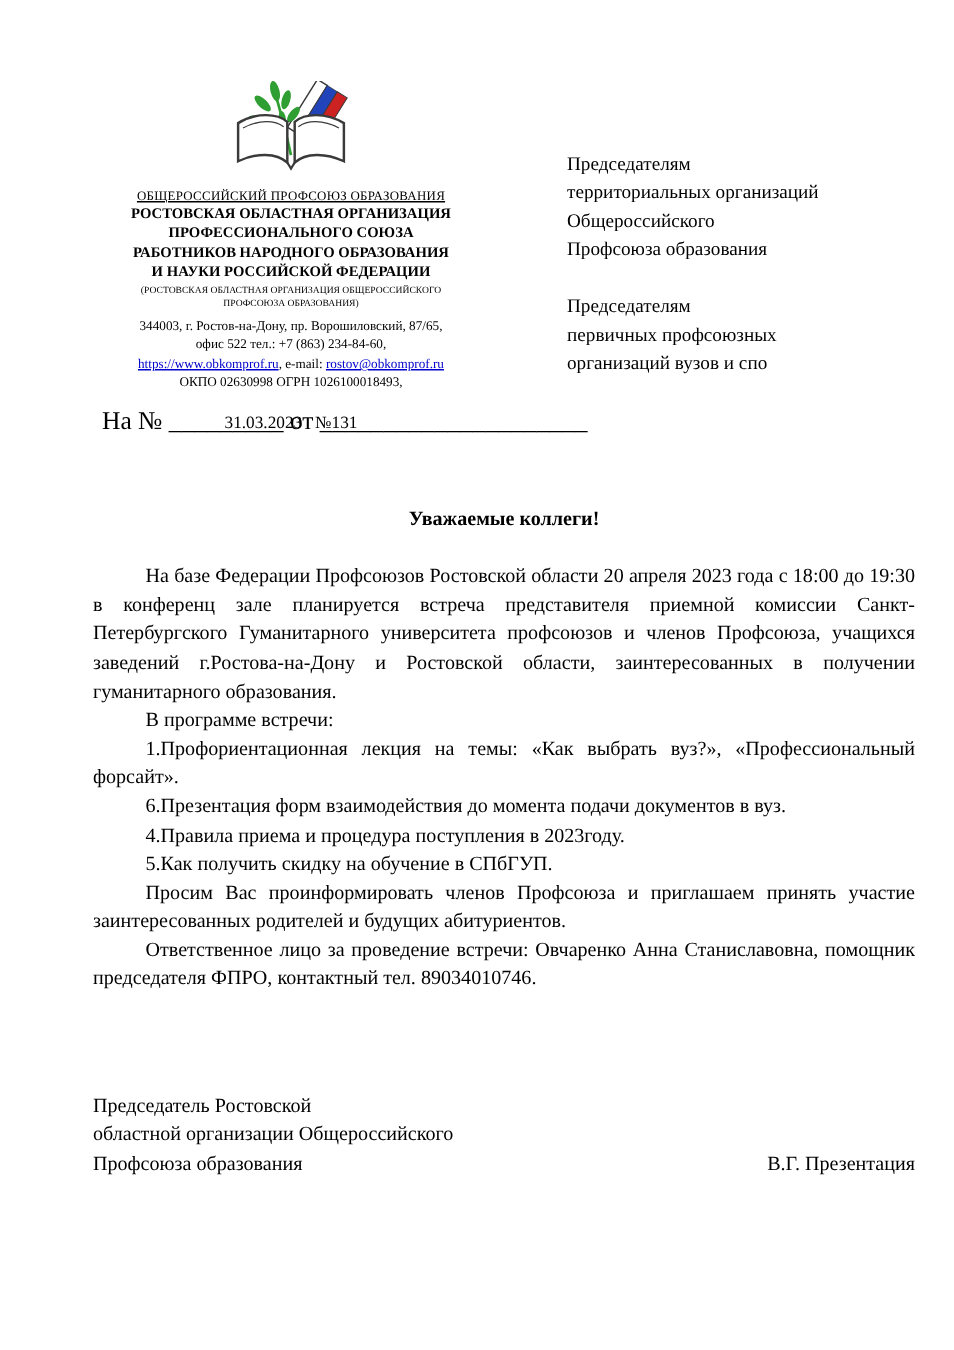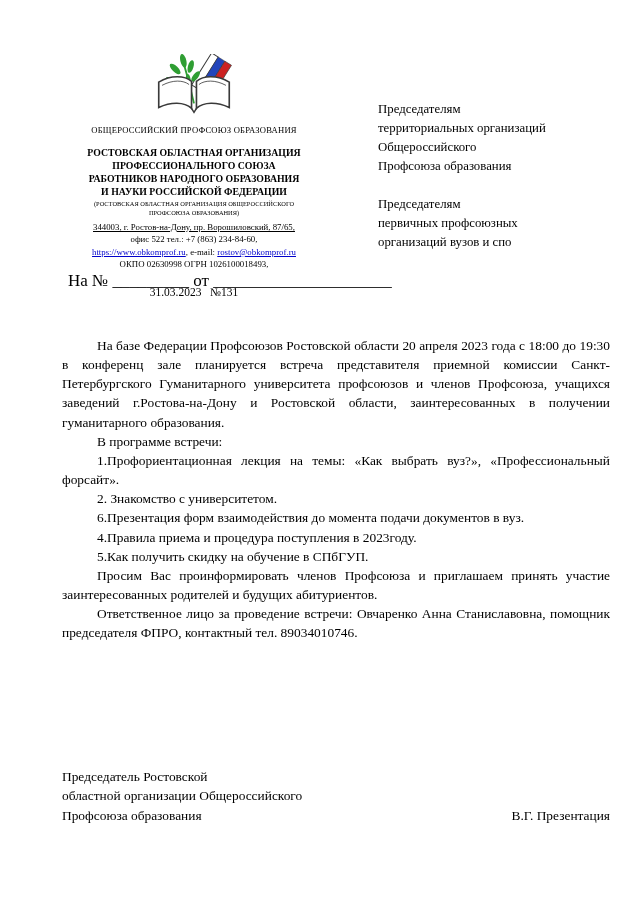--- a/index.html
+++ b/index.html
@@ -15,25 +15,25 @@
 
   
   .left-col {
     position: absolute;
     left: 46px;
     top: 54px;
     width: 296px;
     text-align: center;
   }
   .logo { display: block; margin: 0 auto 5px auto; }
-  .org-line1 { font-size: 8.6px; letter-spacing: 0.2px; margin-bottom: 12px; }
+  .org-line1 { font-size: 8.6px; letter-spacing: 0.2px; margin-bottom: 2px; text-decoration: underline; }
   .org-bold  { font-size: 9.8px; font-weight: bold; line-height: 1.32; }
   .org-paren { font-size: 6.4px; line-height: 1.35; margin-top: 1px; }
   .addr      { font-size: 8.8px; line-height: 1.42; }
-  .addr-top  { margin-top: 3px; text-decoration: underline; }
+  .addr-top  { margin-top: 3px; }
   .link { color: #0000cc; text-decoration: underline; cursor: pointer; }
   .date-line { font-size: 11.5px; margin-top: 15px; white-space: pre-wrap; }
   .ref-line {
     position: absolute;
     left: 68px;
     top: 271px;
     font-size: 17px;
     white-space: pre-wrap;
   }
 
@@ -57,21 +57,21 @@
     font-size: 13.4px;
     line-height: 1.43;
   }
   .salutation { text-align: center; font-weight: bold; margin: 0 0 19px 0; }
   .para { text-align: justify; text-indent: 35px; margin: 0; }
 
   
   .signature {
     position: absolute;
     left: 62px;
-    top: 767px;
+    top: 727px;
     width: 548px;
     font-size: 13.4px;
     line-height: 1.45;
     display: flex;
     justify-content: space-between;
     align-items: flex-end;
   }
 </style>
 </head>
 <body>
@@ -136,24 +136,24 @@
       <div>Профсоюза образования</div>
     </div>
     <div class="addr-block2">
       <div>Председателям</div>
       <div>первичных профсоюзных</div>
       <div>организаций вузов и спо</div>
     </div>
   </div>
 
   <div class="body-block">
+    <p class="salutation">Уважаемые коллеги!</p>
     <p class="para">На базе Федерации Профсоюзов Ростовской области 20 апреля 2023 года с 18:00 до 19:30 в конференц зале планируется  встреча представителя приемной комиссии Санкт-Петербургского  Гуманитарного университета профсоюзов и членов Профсоюза, учащихся заведений г.Ростова-на-Дону и Ростовской области, заинтересованных в получении гуманитарного образования.</p>
     <p class="para">В программе встречи:</p>
     <p class="para">1.Профориентационная лекция на темы: «Как выбрать вуз?», «Профессиональный форсайт».</p>
-    <p class="para">2. Знакомство с университетом.</p>
     <p class="para">6.Презентация форм взаимодействия до момента подачи документов в вуз.</p>
     <p class="para">4.Правила приема  и процедура поступления в 2023году.</p>
     <p class="para">5.Как получить скидку на обучение в СПбГУП.</p>
     <p class="para">Просим Вас проинформировать членов Профсоюза и приглашаем принять участие заинтересованных родителей и будущих абитуриентов.</p>
     <p class="para">Ответственное лицо за проведение встречи: Овчаренко Анна Станиславовна, помощник председателя  ФПРО,  контактный тел. 89034010746.</p>
   </div>
 
   <div class="signature">
     <div>
       <div>Председатель Ростовской</div>

